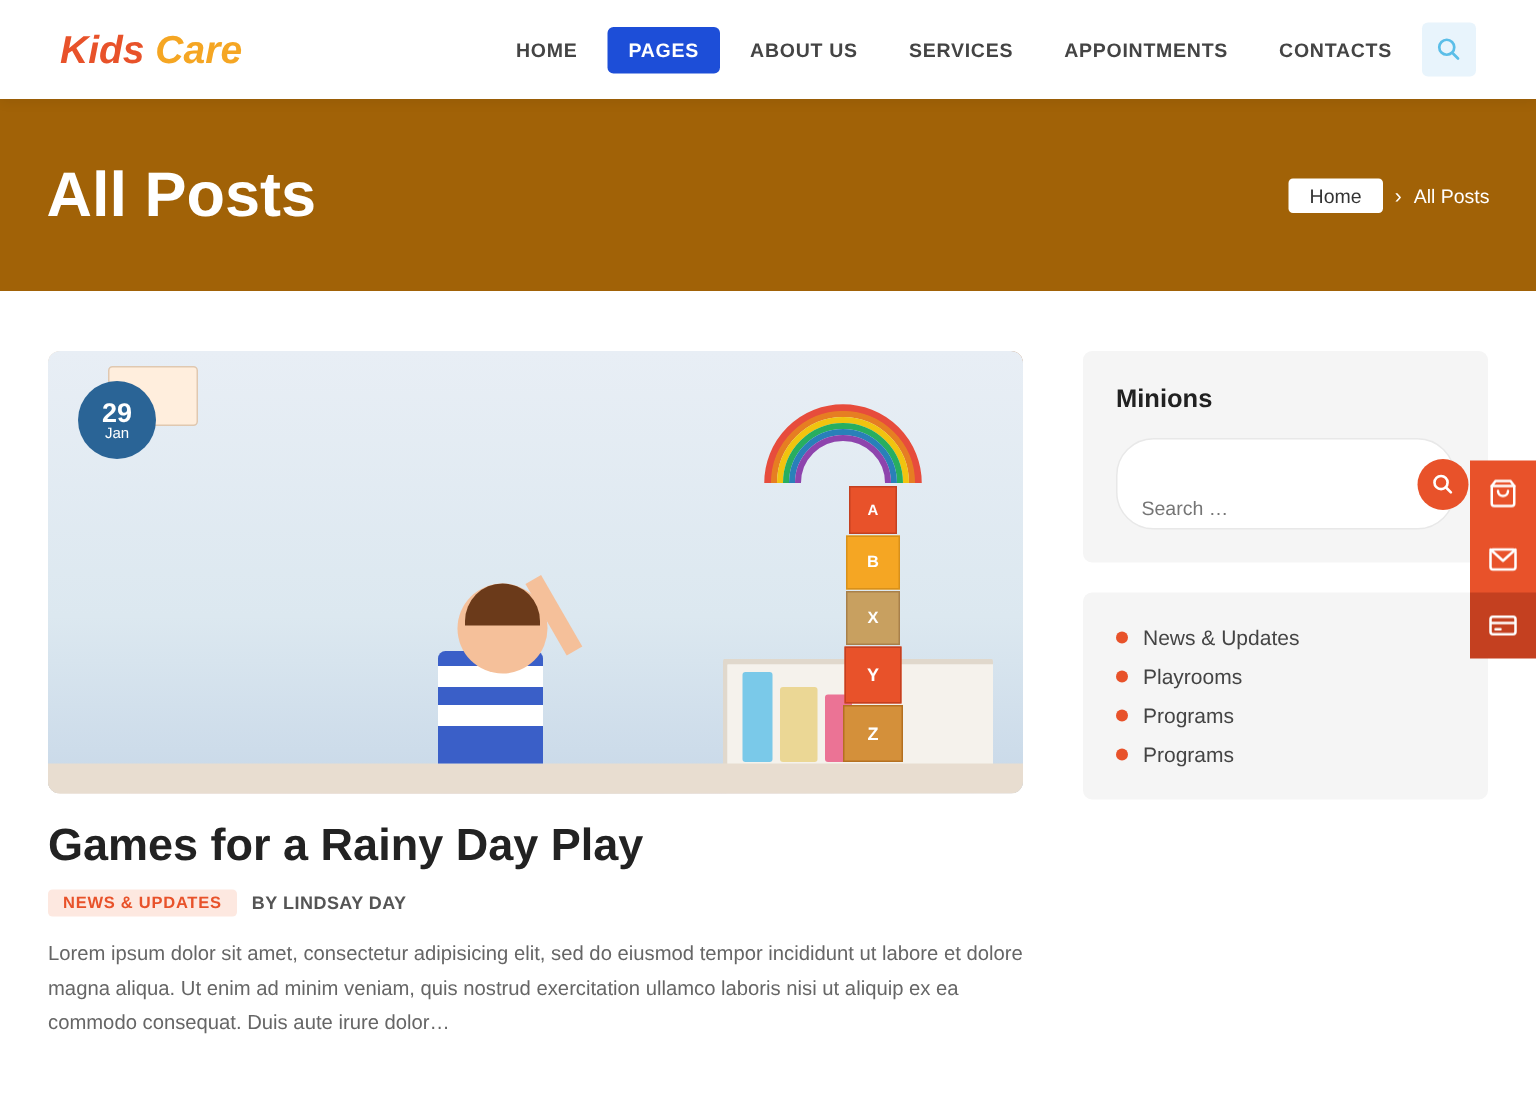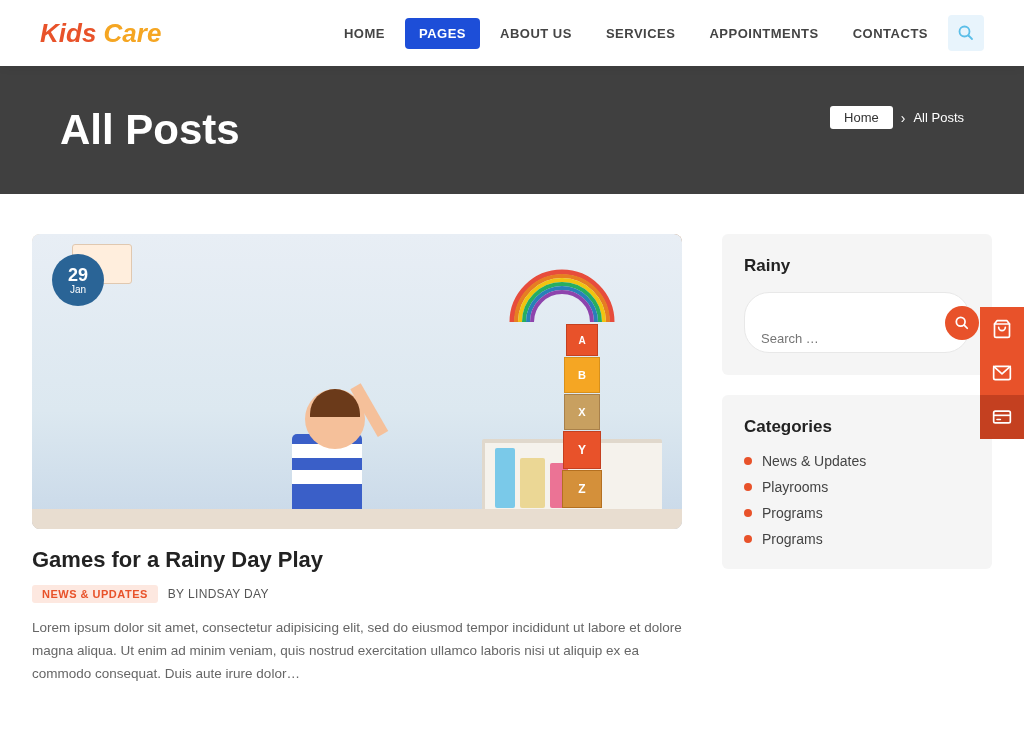--- a/index.html
+++ b/index.html
@@ -54,24 +54,24 @@
       cursor: pointer;
       display: flex;
       align-items: center;
       justify-content: center;
       color: #5bbee8;
       font-size: 16px;
     }
 
     
     .hero-banner {
-      background: #404040;
-      padding: 40px 60px;
-      display: flex;
-      align-items: flex-start;
+      background: #a16207;
+      padding: 40px 31px;
+      display: flex;
+      align-items: center;
       justify-content: space-between;
       min-height: 100px;
     }
     .hero-title {
       font-size: 42px;
       font-weight: 800;
       color: #fff;
     }
     .breadcrumb {
       display: flex;
@@ -153,21 +153,21 @@
       font-size: 18px;
       font-weight: 800;
       line-height: 1;
     }
     .date-badge-month {
       font-size: 10px;
       font-weight: 400;
     }
 
     .post-title {
-      font-size: 22px;
+      font-size: 30px;
       font-weight: 800;
       color: #222;
       margin: 18px 0 12px;
     }
     .post-meta {
       display: flex;
       align-items: center;
       gap: 10px;
       margin-bottom: 14px;
     }
@@ -183,21 +183,21 @@
     }
     .post-author {
       font-size: 12px;
       color: #999;
       font-weight: 500;
       text-transform: uppercase;
       letter-spacing: 0.3px;
     }
     .post-author span {
       color: #555;
-      font-weight: 400;
+      font-weight: 700;
     }
     .post-excerpt {
       font-size: 13.5px;
       color: #666;
       line-height: 1.7;
     }
 
     
     .right-col {
       width: 270px;
@@ -442,34 +442,33 @@
           <span>BY</span>&nbsp;<span>LINDSAY DAY</span>
         </span>
       </div>
       <p class="post-excerpt">Lorem ipsum dolor sit amet, consectetur adipisicing elit, sed do eiusmod tempor incididunt ut labore et dolore magna aliqua. Ut enim ad minim veniam, quis nostrud exercitation ullamco laboris nisi ut aliquip ex ea commodo consequat. Duis aute irure dolor…</p>
     </article>
   </div>
 
   <aside class="right-col">
 
     <div class="widget">
-      <h3 class="widget-title">Rainy</h3>
+      <h3 class="widget-title">Minions</h3>
       <div class="search-row">
         <input class="search-input" type="text" placeholder="Search …" style="">
         <button class="search-submit">
           <svg width="14" height="14" viewBox="0 0 16 16" fill="none">
             <circle cx="6.5" cy="6.5" r="5" stroke="#fff" stroke-width="2"></circle>
             <line x1="10.5" y1="10.5" x2="14" y2="14" stroke="#fff" stroke-width="2" stroke-linecap="round"></line>
           </svg>
         </button>
       </div>
     </div>
 
     <div class="widget">
-      <h3 class="widget-title">Categories</h3>
       <ul class="category-list">
         <li class="category-item">
           <span class="category-dot"></span>
           <span>News &amp; Updates</span>
         </li>
         <li class="category-item">
           <span class="category-dot"></span>
           <span>Playrooms</span>
         </li>
         <li class="category-item">

